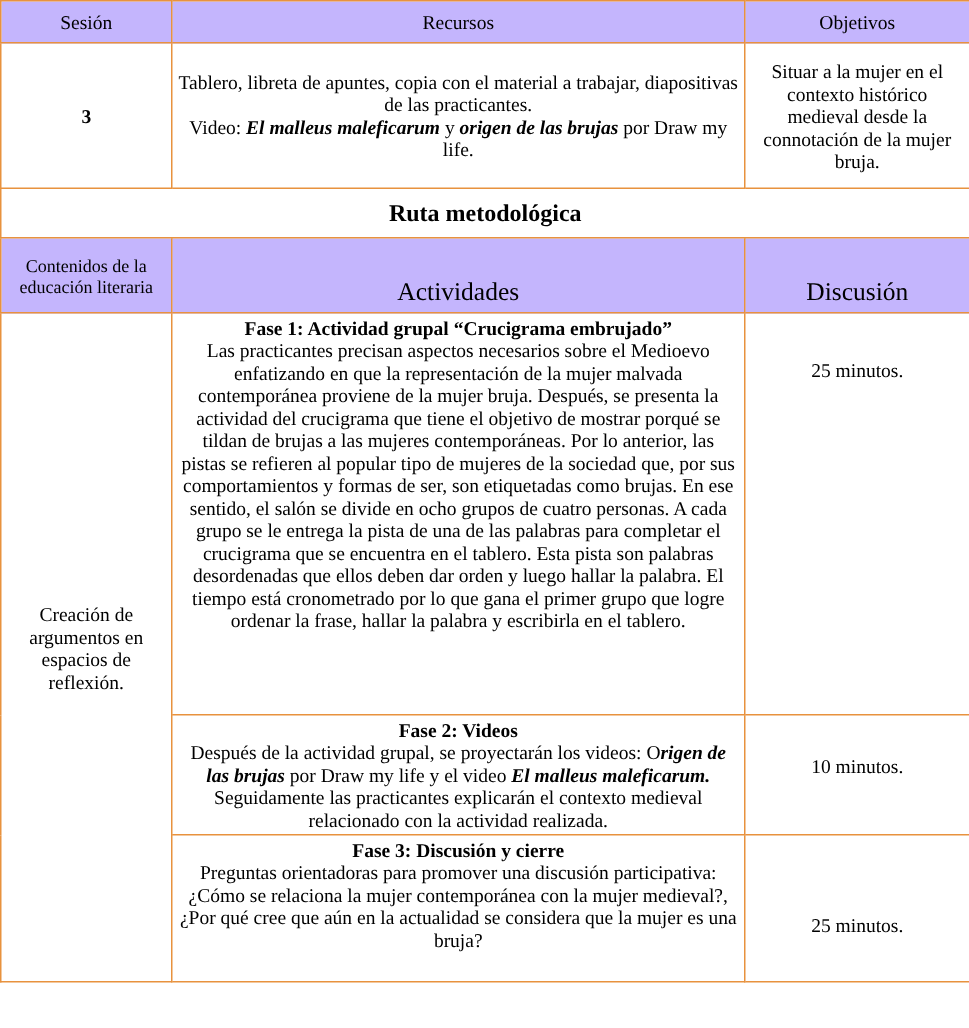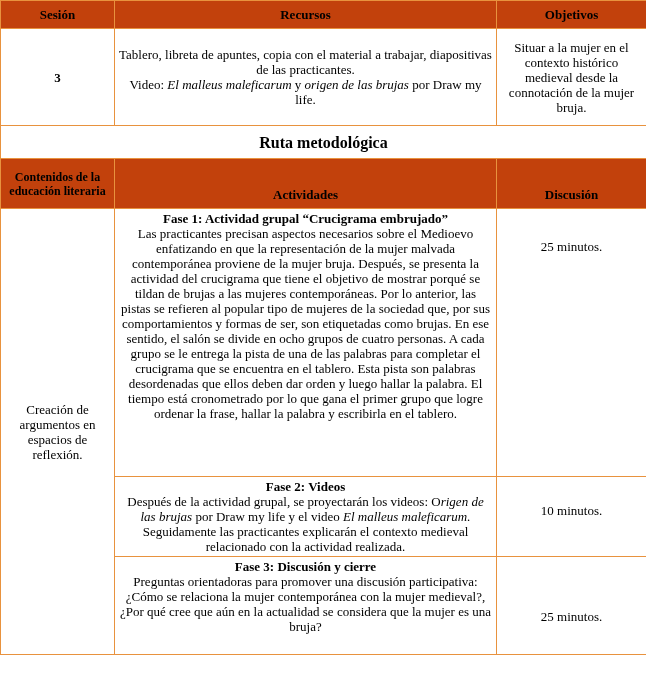--- a/index.html
+++ b/index.html
@@ -24,34 +24,34 @@
     table.plan td {
       border: 1px solid #e8923e;
       text-align: center;
       vertical-align: middle;
       padding: 0 4px;
     }
     col.c1 { width: 114px; }
     col.c2 { width: 382px; }
     col.c3 { width: 150px; }
     tr.hdr td {
-      background: #c2410c;
-      font-weight: bold;
+      background: #c4b5fd;
+      font-weight: normal;
     }
     tr.h-top { height: 28px; }
     tr.r-session { height: 97px; }
     tr.r-ruta { height: 33px; }
     tr.h-act { height: 50px; }
     tr.r-f1 { height: 268px; }
     tr.r-f2 { height: 68px; }
     tr.r-f3 { height: 98px; margin-top: 12px; }
     .b { font-weight: bold; }
-    .i { font-style: italic; }
+    .i { font-style: italic; font-weight: bold; }
     .small-b { font-size: 12px; line-height: 14px; }
-    .act-h { vertical-align: bottom !important; padding-bottom: 6px !important; font-size: 13px; }
+    .act-h { vertical-align: bottom !important; padding-bottom: 6px !important; font-size: 17px; }
     .top { vertical-align: top !important; }
     .dur-top { vertical-align: top !important; padding-top: 30px !important; }
     .dur-f2 { vertical-align: top !important; padding-top: 26px !important; }
     .dur-f3 { vertical-align: top !important; padding-top: 52px !important; }
     .phase { padding-top: 2px !important; padding-bottom: 2px !important; }
     .ruta { font-weight: bold; font-size: 16px; }
   </style>
 </head>
 <body>
 

